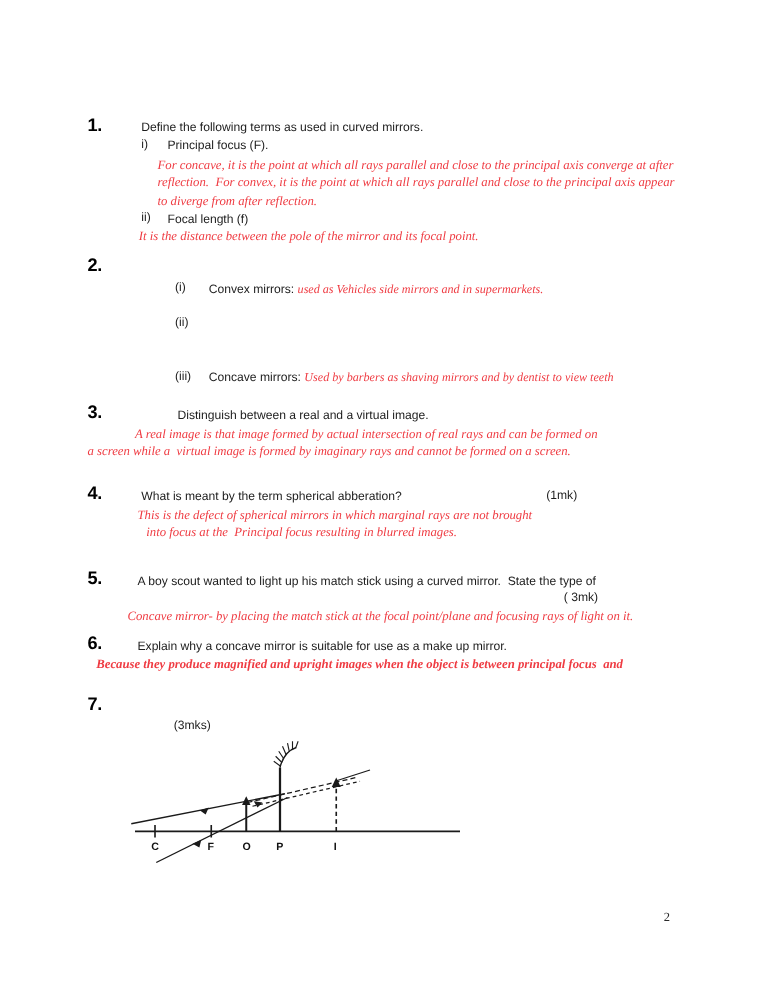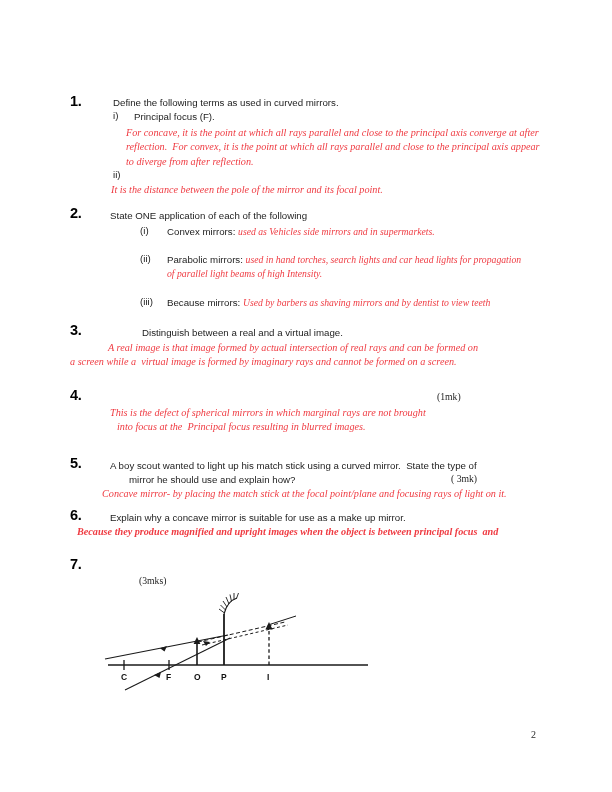--- a/index.html
+++ b/index.html
@@ -50,21 +50,21 @@
     white-space: pre-wrap;
   }
   .romnum {
     position: absolute;
     font-family: "Liberation Sans", sans-serif;
     font-size: 9.7px;
     color: #1c1c1c;
   }
   .marks {
     position: absolute;
-    font-family: Liberation Serif, serif;
+    font-family: Liberation Sans, sans-serif;
     font-size: 9.7px;
     color: #1c1c1c;
   }
   .pagenum {
     position: absolute;
     font-family: "Liberation Serif", serif;
     font-size: 10px;
     color: #2a2a2a;
   }
   .inline-ans {
@@ -83,50 +83,49 @@
 
   <div class="qnum" style="left:70px; top:93px;">1.</div>
   <div class="qtext" style="left:113px; top:96px; width:420px;">Define the following terms as used in curved mirrors.</div>
 
   <div class="romnum" style="left:113px; top:110px;">i)</div>
   <div class="qtext" style="left:134px; top:110px; width:400px;">Principal focus (F).</div>
 
   <div class="ans" style="left:111px; top:126px; width:418px;margin-left:15px;">For concave, it is the point at which all rays parallel and close to the principal axis converge at after reflection.  For convex, it is the point at which all rays parallel and close to the principal axis appear to diverge from after reflection.</div>
 
   <div class="romnum" style="left:113px; top:169px;">ii)</div>
+  <div class="qtext" style="left:134px; top:169px; width:400px;">Focal length (f)</div>
 
   <div class="ans" style="left:111px; top:183px; width:430px;">It is the distance between the pole of the mirror and its focal point.</div>
 
   <div class="qnum" style="left:70px; top:205px;">2.</div>
-  <div class="qtext" style="left:110px; top:209px; width:420px;">State ONE application of each of the following</div>
 
   <div class="romnum" style="left:140px; top:225px;">(i)</div>
   <div class="qtext" style="left:167px; top:225px; width:370px;"><span>Convex mirrors: </span><span class="inline-ans">used as Vehicles side mirrors and in supermarkets.</span></div>
 
   <div class="romnum" style="left:140px; top:253px;">(ii)</div>
-  <div class="qtext" style="left:167px; top:253px; width:362px;"><span>Parabolic mirrors: </span><span class="inline-ans">used in hand torches, search lights and car head lights for propagation of parallel light beams of high Intensity.</span></div>
 
   <div class="romnum" style="left:140px; top:296px;">(iii)</div>
-  <div class="qtext" style="left:167px; top:296px; width:362px;"><span>Because mirrors: </span><span class="inline-ans">Used by barbers as shaving mirrors and by dentist to view teeth</span></div>
+  <div class="qtext" style="left:167px; top:296px; width:362px;"><span>Concave mirrors: </span><span class="inline-ans">Used by barbers as shaving mirrors and by dentist to view teeth</span></div>
 
   <div class="qnum" style="left:70px; top:322px;">3.</div>
   <div class="qtext" style="left:113px; top:326px; width:420px;margin-left:29px;">Distinguish between a real and a virtual image.</div>
 
   <div class="ans" style="left:70px; top:355px; width:480px;">a screen while a  virtual image is formed by imaginary rays and cannot be formed on a screen.</div>
   <div class="ans" style="left:108px; top:341px; width:430px;">A real image is that image formed by actual intersection of real rays and can be formed on</div>
 
   <div class="qnum" style="left:70px; top:387px;">4.</div>
+  <div class="qtext" style="left:113px; top:391px; width:300px;">What is meant by the term spherical abberation?</div>
   <div class="marks" style="left:437px; top:391px;">(1mk)</div>
 
   <div class="ans" style="left:110px; top:406px; width:420px;">This is the defect of spherical mirrors in which marginal rays are not brought</div>
   <div class="ans" style="left:70px; top:420px; width:470px;margin-left:47px;">into focus at the  Principal focus resulting in blurred images.</div>
 
   <div class="qnum" style="left:70px; top:455px;">5.</div>
   <div class="qtext" style="left:110px; top:459px; width:420px;">A boy scout wanted to light up his match stick using a curved mirror.  State the type of</div>
-  <div class="qtext" style="left:129px; top:473px; width:280px;">mirror he should use and explain how?</div>
   <div class="marks" style="left:451px; top:473px;">( 3mk)</div>
 
   <div class="ans" style="left:102px; top:487px; width:450px;">Concave mirror- by placing the match stick at the focal point/plane and focusing rays of light on it.</div>
 
   <div class="qnum" style="left:70px; top:507px;">6.</div>
   <div class="qtext" style="left:110px; top:511px; width:420px;">Explain why a concave mirror is suitable for use as a make up mirror.</div>
 
   <div class="ans" style="left:77px; top:525px; width:470px;font-weight:bold;">Because they produce magnified and upright images when the object is between principal focus  and</div>
 
   <div class="qnum" style="left:70px; top:556px;">7.</div>

